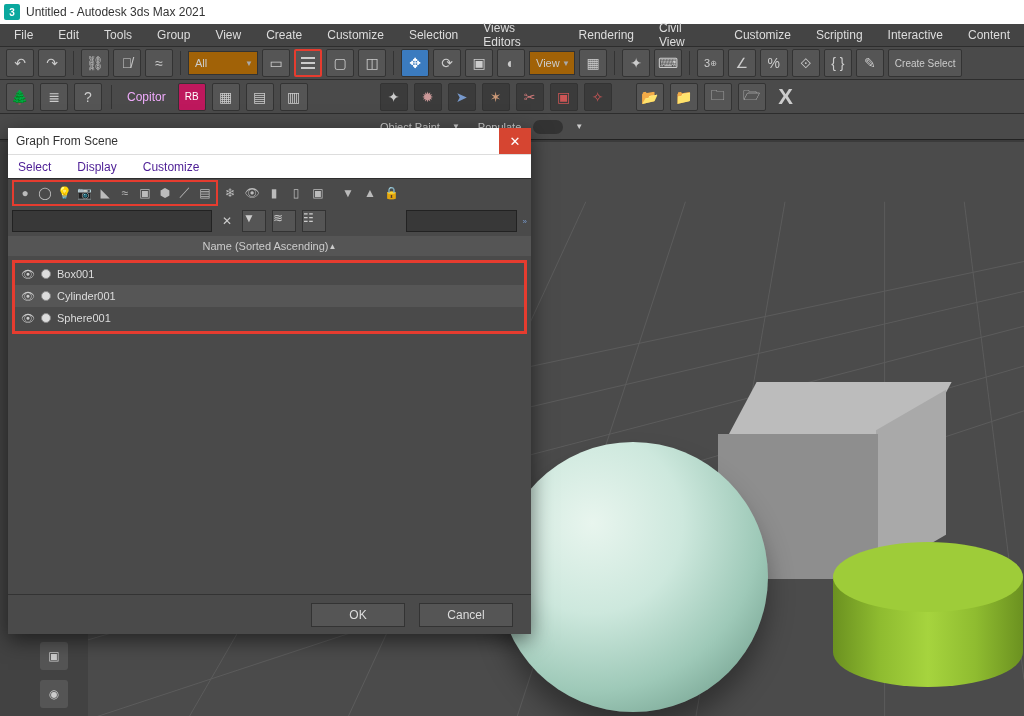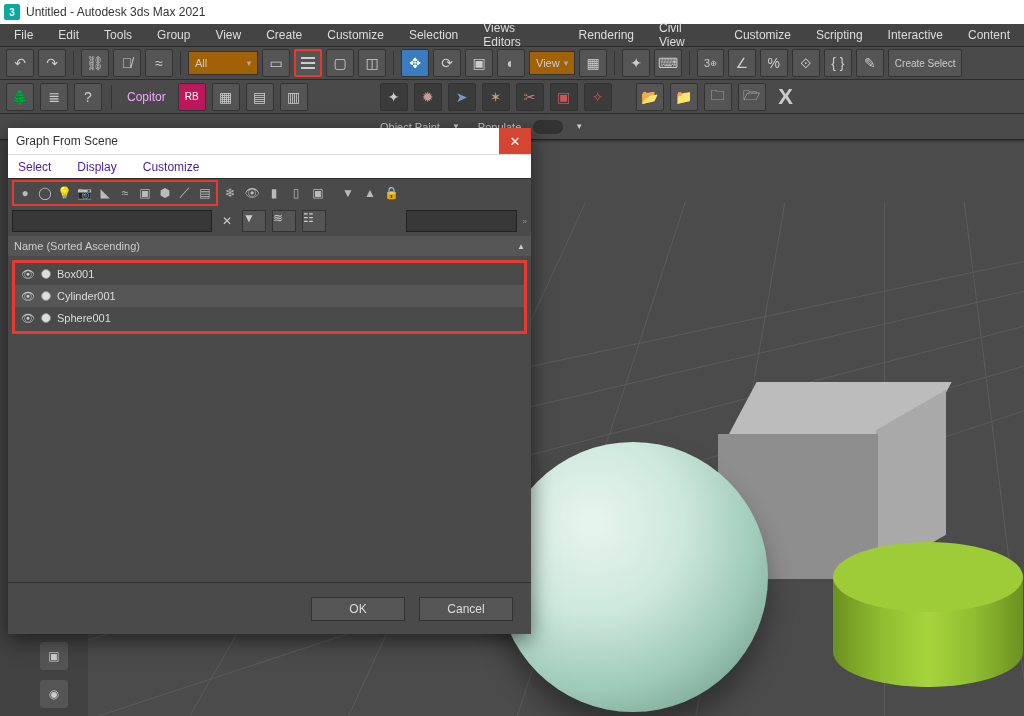--- a/index.html
+++ b/index.html
@@ -56,28 +56,28 @@
   .dlg-close { width:32px; height:26px; background:#d64531; color:#fff; display:flex; align-items:center; justify-content:center; font-size:13px;}
   .dlg-menu { height:24px; background:#fff; color:#4c1d95; display:flex; align-items:center; gap:6px; border-top:1px solid #ddd;}
   .dlg-menu span { padding:3px 10px; font-size:12px;}
   .dlg-toolbar { height:28px; background:#4a4a4a; display:flex; align-items:center; padding:0 4px; gap:2px; border-top:1px solid #2d2d2d;}
   .dlg-toolbar .mini { width:20px; height:20px; display:flex; align-items:center; justify-content:center; color:#bbb; font-size:12px;}
   .red-box1 { border:2px solid #e63c2f; padding:1px; display:flex; gap:0;}
   .dlg-filter { height:30px; background:#4a4a4a; display:flex; align-items:center; padding:0 4px; gap:6px;}
   .dlg-input { flex:0 0 200px; height:22px; background:#383838; border:1px solid #222; color:#ccc; padding:0 4px; font-size:11px;}
   .clear-x{ width:18px; height:18px; color:#ccc; display:flex;align-items:center;justify-content:center;}
   .sel-set { flex:1; height:22px; background:#383838; border:1px solid #222;}
-  .dlg-header-row { height:20px; background:#555; color:#ccc; font-size:11px; padding:2px 6px; display:flex; justify-content:space-between; align-items:center;}
+  .dlg-header-row { height:20px; background:#555; color:#ccc; font-size:11px; padding:2px 6px; display:flex; justify-content:center; align-items:center;}
   .list-wrap { border:3px solid #e63c2f; margin:4px; height:74px;}
   .list-row { height:22px; display:flex; align-items:center; gap:6px; padding:0 6px; color:#ddd; font-size:11px;}
   .list-row:nth-child(2){ background:#565656;}
   .eye { width:14px; height:14px; display:flex; align-items:center; justify-content:center; color:#ccc;}
   .dot { width:10px; height:10px; border-radius:50%; background:#ddd; border:1px solid #888;}
   .dlg-spacer { flex:1;}
-  .dlg-buttons { height:52px; display:flex; align-items:center; justify-content:flex-end; gap:14px; padding:0 18px; border-top:1px solid #333;}
+  .dlg-buttons { height:40px; display:flex; align-items:center; justify-content:flex-end; gap:14px; padding:0 18px; border-top:1px solid #333;}
   .dlg-btn { width:94px; height:24px; background:#555; border:1px solid #333; color:#ddd; font-size:12px; display:flex; align-items:center; justify-content:center;}
   .lbl-selset{font-size:11px;color:#ccc;margin-top:40px;}
   .tri{font-size:8px;}
   .path-combo{ width:160px;}
   .bigX{ font-size:22px; font-weight:bold; color:#ccc; width:28px; text-align:center;}
   .green-tree{ color:#6cae3e;}
 </style>
 </head>
 <body>
 

